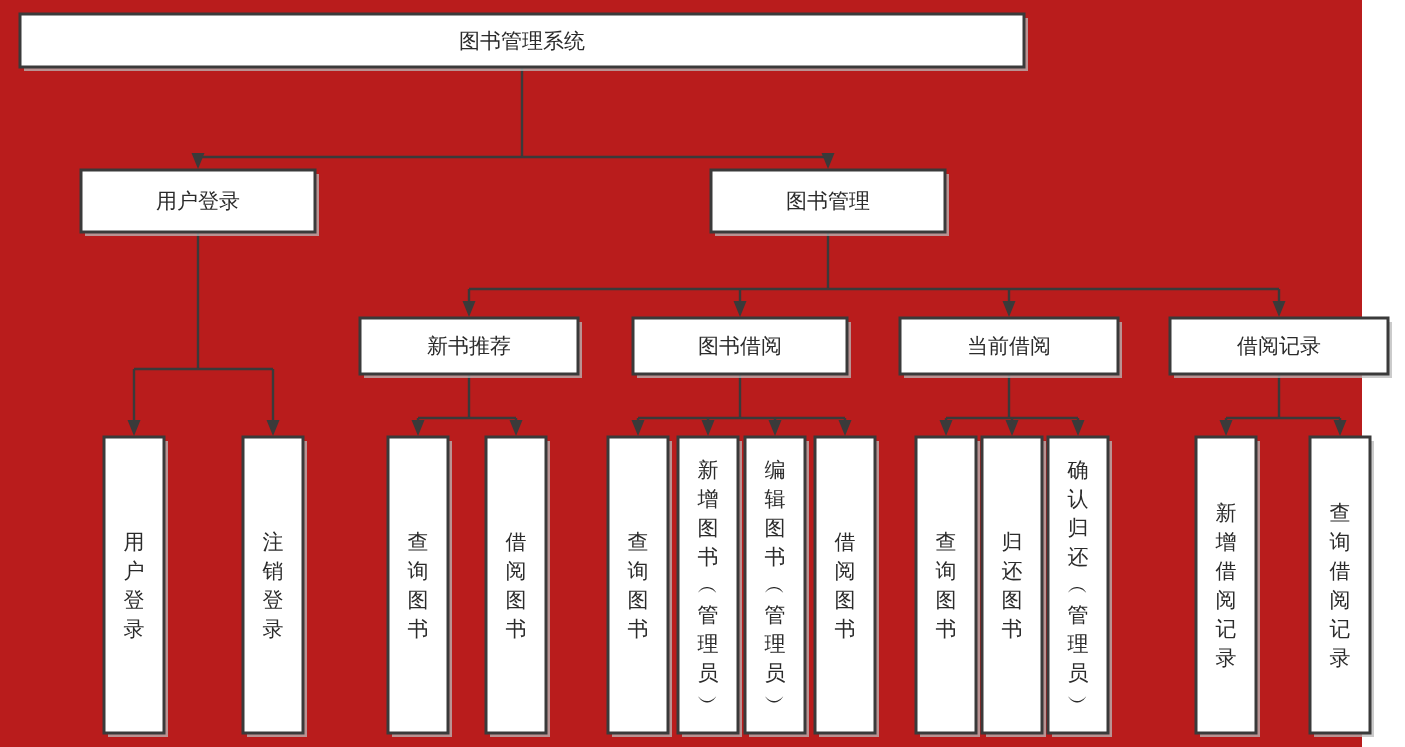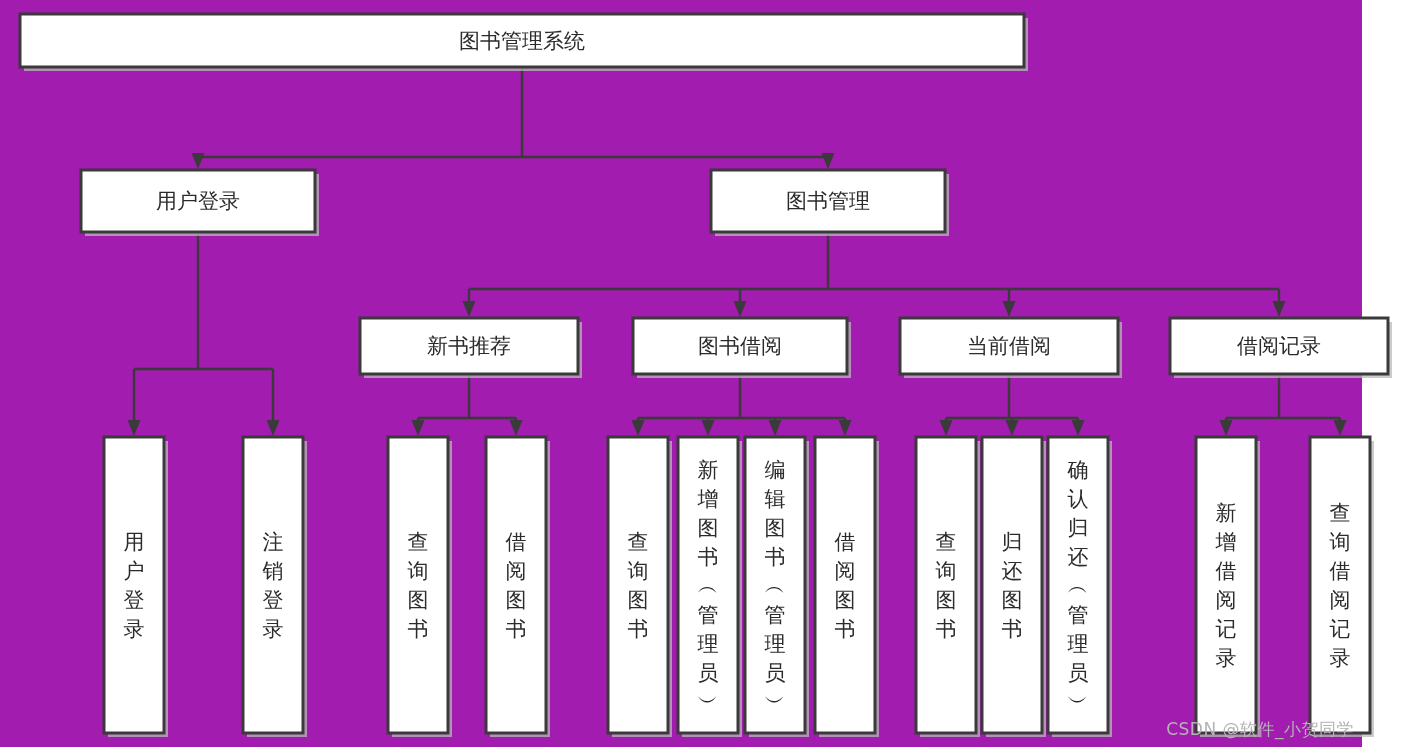--- a/index.html
+++ b/index.html
@@ -10,21 +10,21 @@
   body {
     width: 1405px;
     height: 747px;
     overflow: hidden;
     font-family: "DejaVu Sans", "Liberation Sans", sans-serif;
   }
   #diagram-root {
     position: relative;
     width: 1362px;
     height: 747px;
-    background: #a21caf;
+    background: #b91c1c;
   }
   svg.diagram-canvas {
     position: absolute;
     left: 0;
     top: 0;
     width: 1405px;
     height: 747px;
     display: block;
   }
   .node-box {
@@ -229,14 +229,13 @@
           <rect class="node-box" x="1196" y="437" width="60" height="296"></rect>
           <text class="node-label-v" x="1226" y="520"><tspan x="1226" dy="0">新</tspan><tspan x="1226" dy="29">增</tspan><tspan x="1226" dy="29">借</tspan><tspan x="1226" dy="29">阅</tspan><tspan x="1226" dy="29">记</tspan><tspan x="1226" dy="29">录</tspan></text>
         </g>
         <g>
           <rect class="node-shadow" x="1314" y="441" width="60" height="296"></rect>
           <rect class="node-box" x="1310" y="437" width="60" height="296"></rect>
           <text class="node-label-v" x="1340" y="520"><tspan x="1340" dy="0">查</tspan><tspan x="1340" dy="29">询</tspan><tspan x="1340" dy="29">借</tspan><tspan x="1340" dy="29">阅</tspan><tspan x="1340" dy="29">记</tspan><tspan x="1340" dy="29">录</tspan></text>
         </g>
       </g>
   </svg>
-  <div class="watermark">CSDN @软件_小贺同学</div>
 </div>
 
 </body></html>

